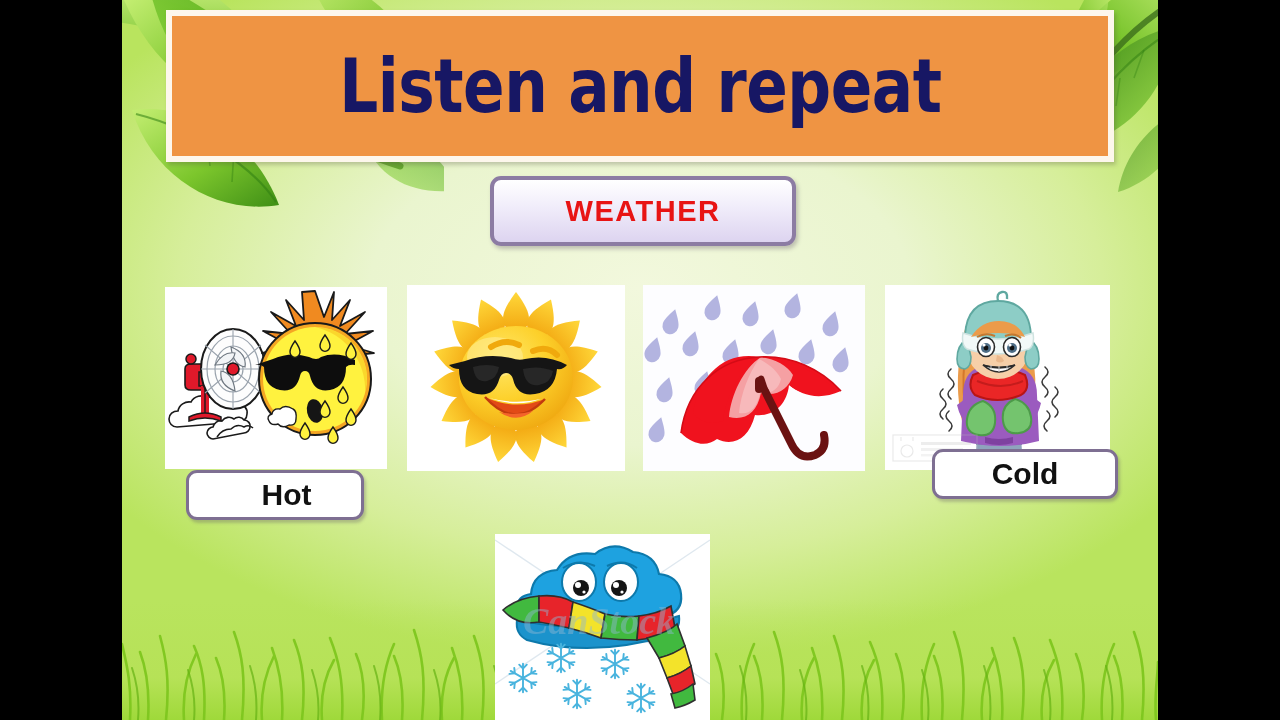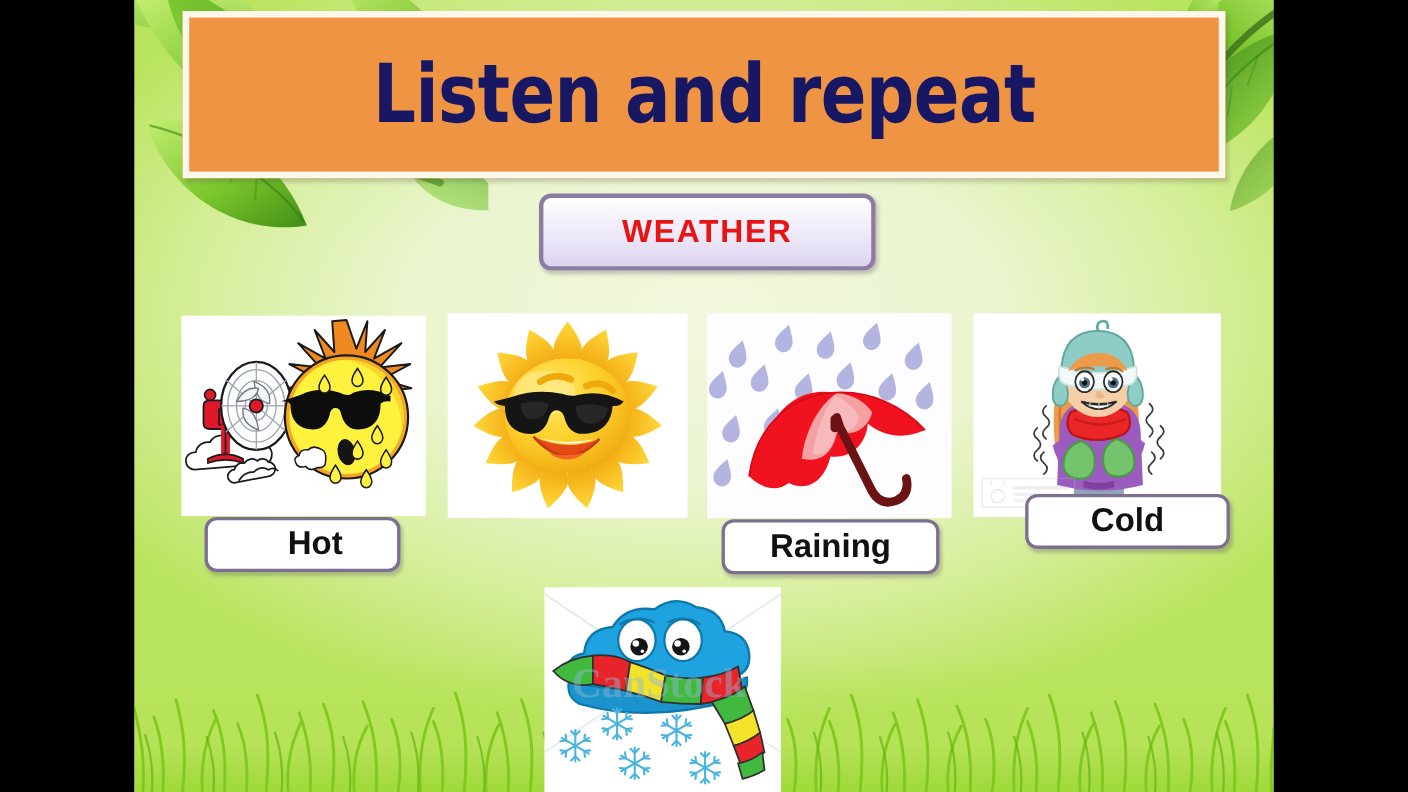--- a/index.html
+++ b/index.html
@@ -1,19 +1,19 @@
 <!DOCTYPE html>
 <html><head>
 <meta charset="utf-8">
 <style>
   * { margin:0; padding:0; box-sizing:border-box; }
   html,body { width:1280px; height:720px; overflow:hidden; background:#000; }
   body { font-family:"Liberation Sans", sans-serif; }
 
-  #stage { position:relative; width:1112px; height:720px; background:#b91c1c;border-radius:11px; }
+  #stage { position:relative; width:1112px; height:720px; background:#f0abfc;border-radius:11px; }
 
   
   .bar { position:absolute; top:0; height:720px; background:#000; z-index:60; }
   .bar.left  { left:0;  width:122px; }
   .bar.right { left:1158px; width:122px; }
 
   
   #slide {
     position:absolute; left:122px; top:0; width:1036px; height:720px;
     overflow:hidden;
@@ -61,21 +61,21 @@
     font-weight:bold; font-size:29px; color:#e81414;
     letter-spacing:1.5px;
   }
 
   
   .card { position:absolute; background:#fff; overflow:hidden; z-index:15; }
   .card.c-hot    { left:43px;  top:287px; width:222px; height:182px; }
   .card.c-sunny  { left:285px; top:285px; width:218px; height:186px; }
   .card.c-rain   { left:521px; top:285px; width:222px; height:186px; }
   .card.c-cold   { left:763px; top:285px; width:225px; height:185px; }
-  .card.c-snow   { left:373px; top:534px; width:215px; height:186px; }
+  .card.c-snow   { left:373px; top:534px; width:215px; height:186px;font-style:italic; }
   .card svg { display:block; width:100%; height:100%; }
 
   
   .word-box {
     position:absolute; height:50px;
     background:#fff; border:3px solid #7e6f92; border-radius:11px;
     box-shadow:2px 3px 3px rgba(90,80,100,.3);
     display:flex; align-items:center; justify-content:center;
     z-index:25;
   }
@@ -562,23 +562,20 @@
           </g>
         </g>
 
         <text x="104" y="100" text-anchor="middle" font-family="'Liberation Serif', serif" font-size="38" font-weight="bold" fill="#8fb8d4" opacity=".45">CanStock</text>
       </svg>
     </div>
 
     <div class="word-box wb-hot">
       <span>Hot</span>
     </div>
-    <div class="word-box wb-rain">
-      <span>Raining</span>
-    </div>
     <div class="word-box wb-cold">
       <span>Cold</span>
     </div>
 
   </div>
 
   <div class="bar left"></div>
   <div class="bar right"></div>
 
 </div>

